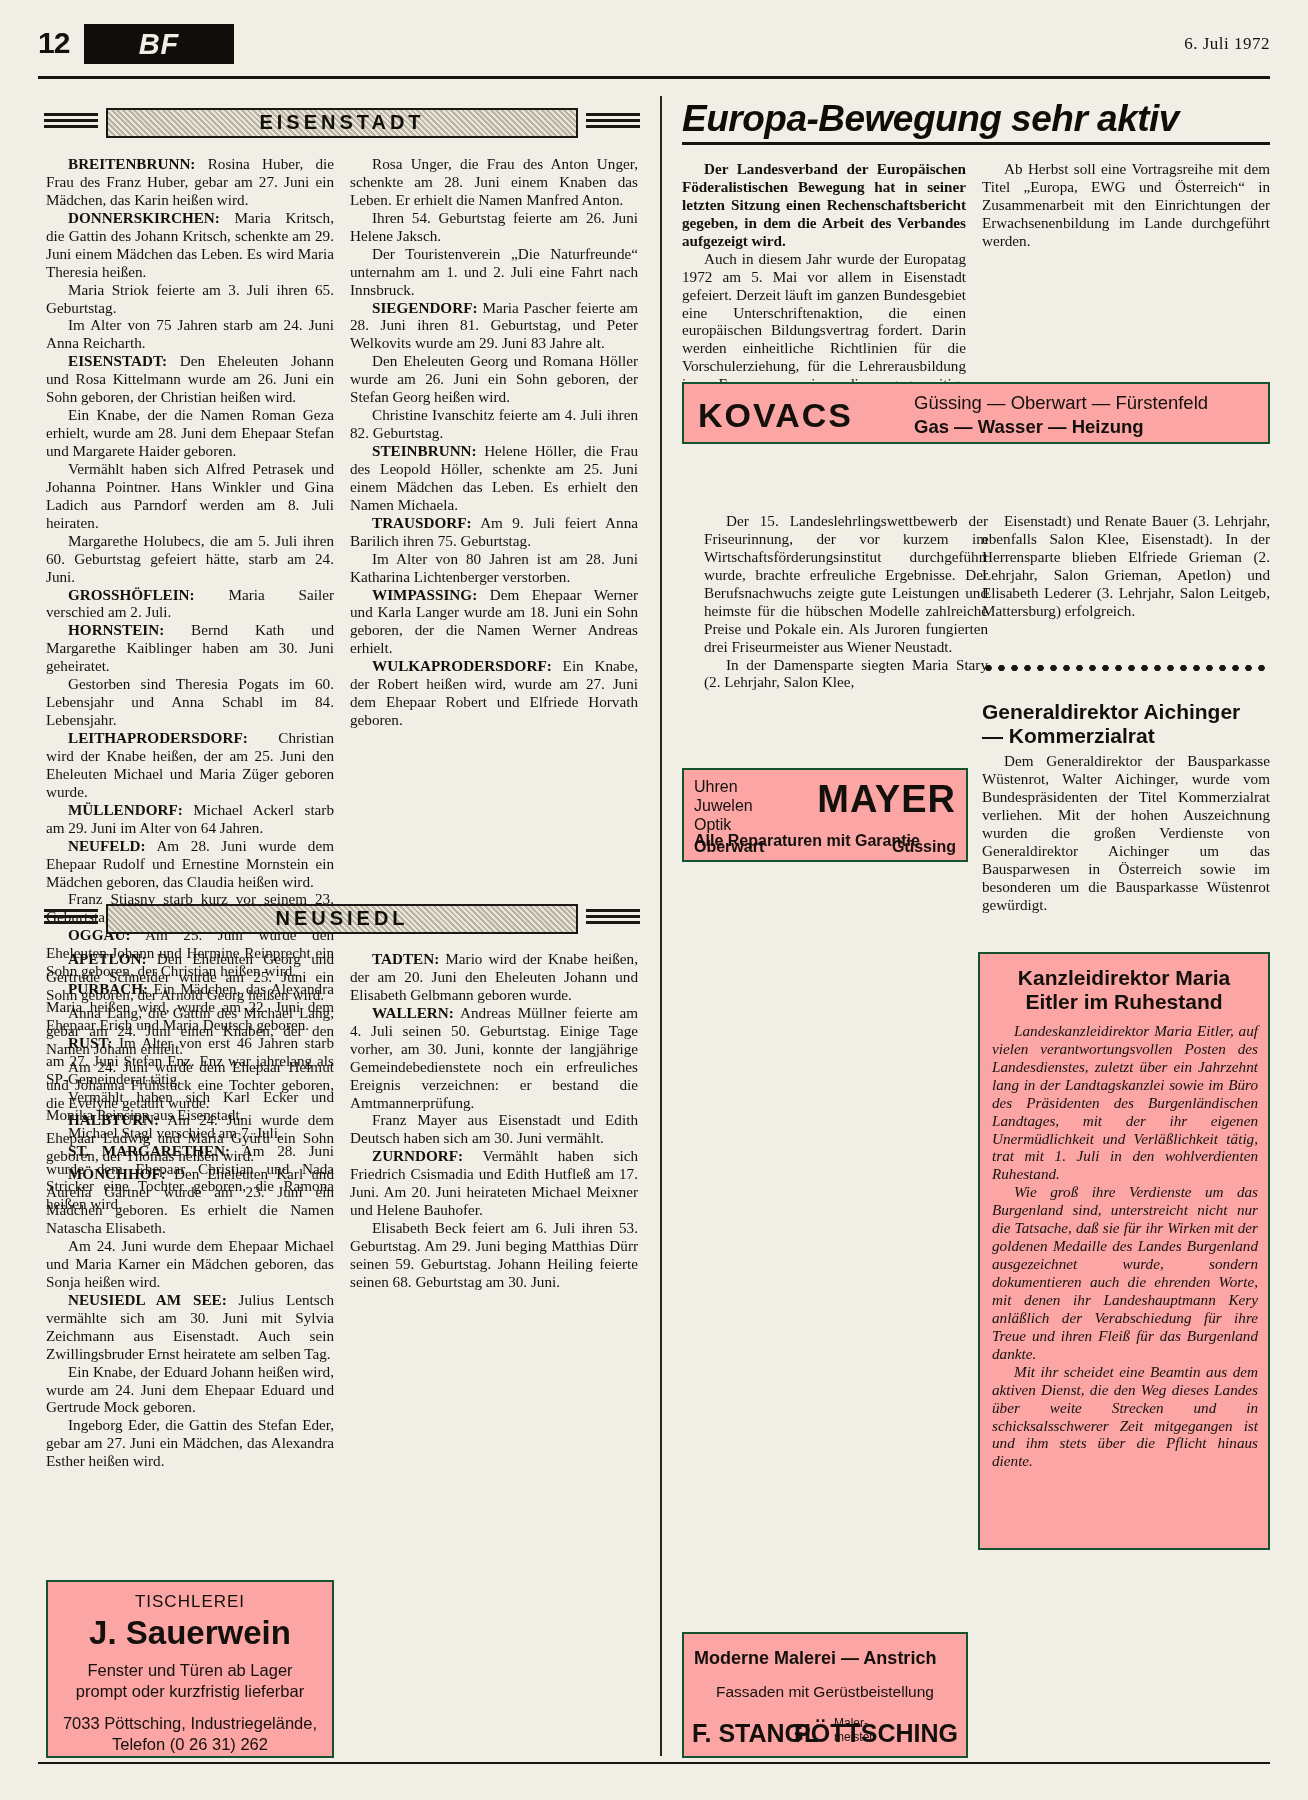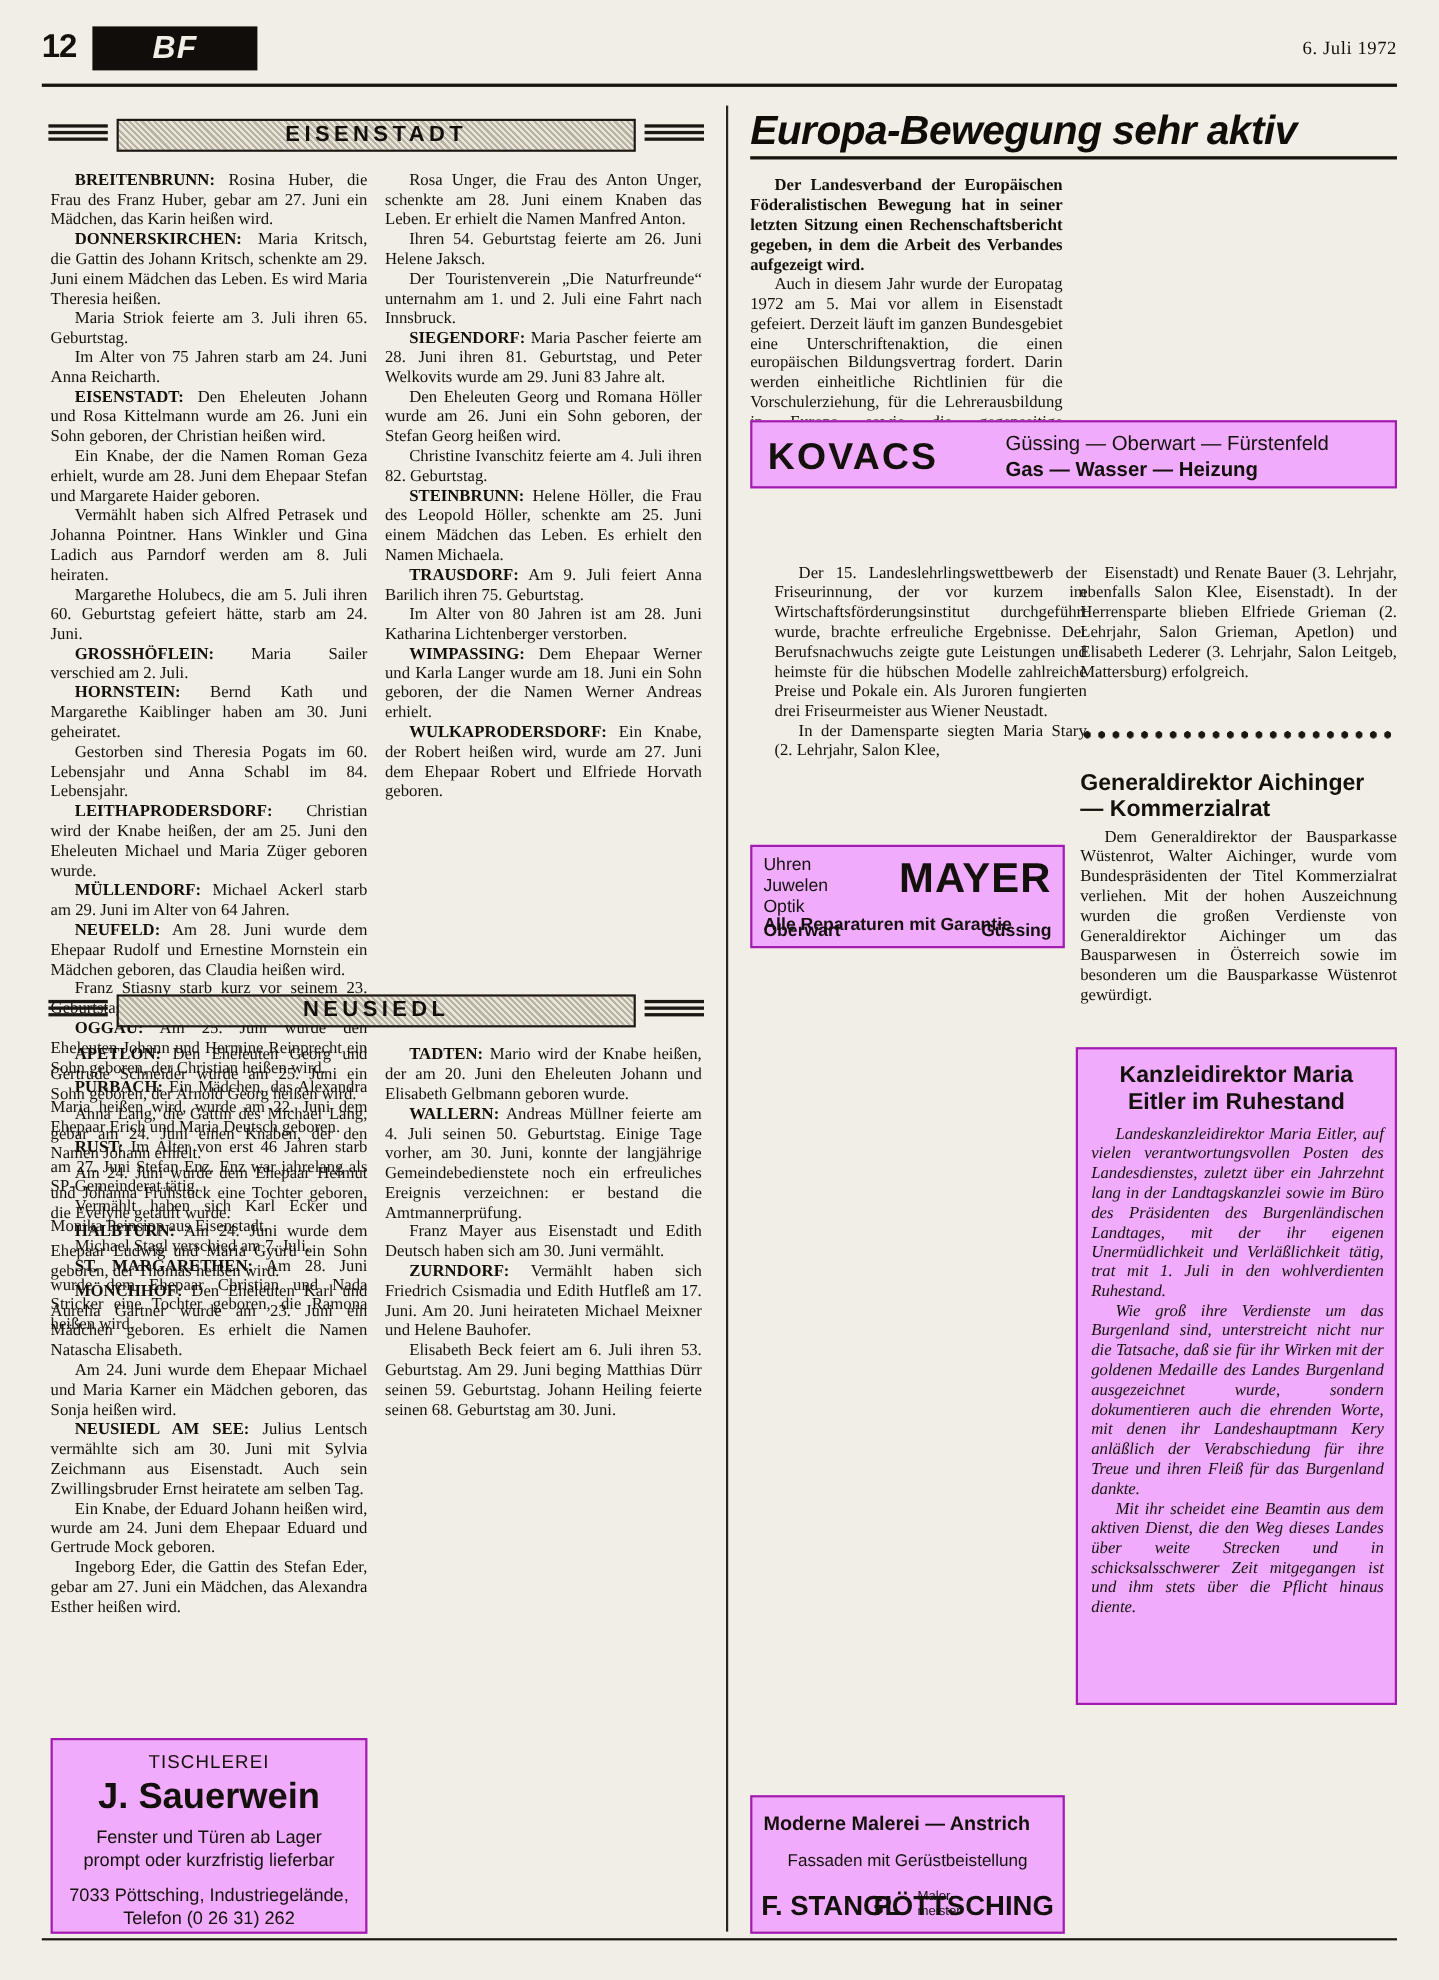--- a/index.html
+++ b/index.html
@@ -97,21 +97,21 @@
     color:#100d09;
     letter-spacing:-0.5px;
     line-height:1.02;
   }
   .hl1{font-size:37px;}
   .hl2{font-size:36px;}
   .hl-rule{height:3px;background:#18140f;margin:4px 0 8px;}
 
   
   .box{
-    position:absolute;border:2px solid #a21caf;background:#f0abfc;
+    position:absolute;border:2px solid #14532d;background:#fca5a5;
     box-sizing:border-box;
   }
   .adsans{font-family:"Liberation Sans", sans-serif;}
 
   .dotline{
     position:absolute;height:12px;
     background-image:radial-gradient(circle,#1b1712 0 3px,transparent 3.5px);
     background-size:13px 12px;background-repeat:repeat-x;
   }
   .subhead{
@@ -221,20 +221,23 @@
   </div>
 
   <div style="position:absolute;left:682px;top:100px;width:588px;">
     <div class="hl hl1">Europa-Bewegung sehr aktiv</div>
     <div class="hl-rule"></div>
   </div>
   <div class="col" id="e1" style="left:682px;top:160px;width:284px;">
       <p class="e" style="font-weight: bold;">Der Landesverband der Europäischen Föderalistischen Bewegung hat in seiner letzten Sitzung einen Rechenschaftsbericht gegeben, in dem die Arbeit des Verbandes aufgezeigt wird.</p>
       <p class="e">Auch in diesem Jahr wurde der Europatag 1972 am 5. Mai vor allem in Eisenstadt gefeiert. Derzeit läuft im ganzen Bundesgebiet eine Unterschriftenaktion, die einen europäischen Bildungsvertrag fordert. Darin werden einheitliche Richtlinien für die Vorschulerziehung, für die Lehrerausbildung in Europa sowie die gegenseitige Anerkennung von Diplomen und Zeugnissen verlangt.</p>
     </div>
+  <div class="col" id="e2" style="left:982px;top:160px;width:288px;">
+      <p class="e">Ab Herbst soll eine Vortragsreihe mit dem Titel „Europa, EWG und Österreich“ in Zusammenarbeit mit den Einrichtungen der Erwachsenenbildung im Lande durchgeführt werden.</p>
+    </div>
 
   <div class="box adsans" style="left:682px;top:382px;width:588px;height:62px;">
     <div style="position:absolute;left:14px;top:12px;font-size:34px;font-weight:bold;letter-spacing:2px;">KOVACS</div>
     <div style="position:absolute;left:230px;top:8px;font-size:18.5px;">Güssing — Oberwart — Fürstenfeld</div>
     <div style="position:absolute;left:230px;top:32px;font-size:18.5px;font-weight:bold;">Gas — Wasser — Heizung</div>
   </div>
 
   <div class="col" id="f1" style="left:682px;top:512px;width:284px;margin-left:22px;">
       <p class="e">Der 15. Landeslehrlingswettbewerb der Friseurinnung, der vor kurzem im Wirtschaftsförderungsinstitut durchgeführt wurde, brachte erfreuliche Ergebnisse. Der Berufsnachwuchs zeigte gute Leistungen und heimste für die hübschen Modelle zahlreiche Preise und Pokale ein. Als Juroren fungierten drei Friseurmeister aus Wiener Neustadt.</p>
       <p class="e">In der Damensparte siegten Maria Stary (2. Lehrjahr, Salon Klee,</p>

